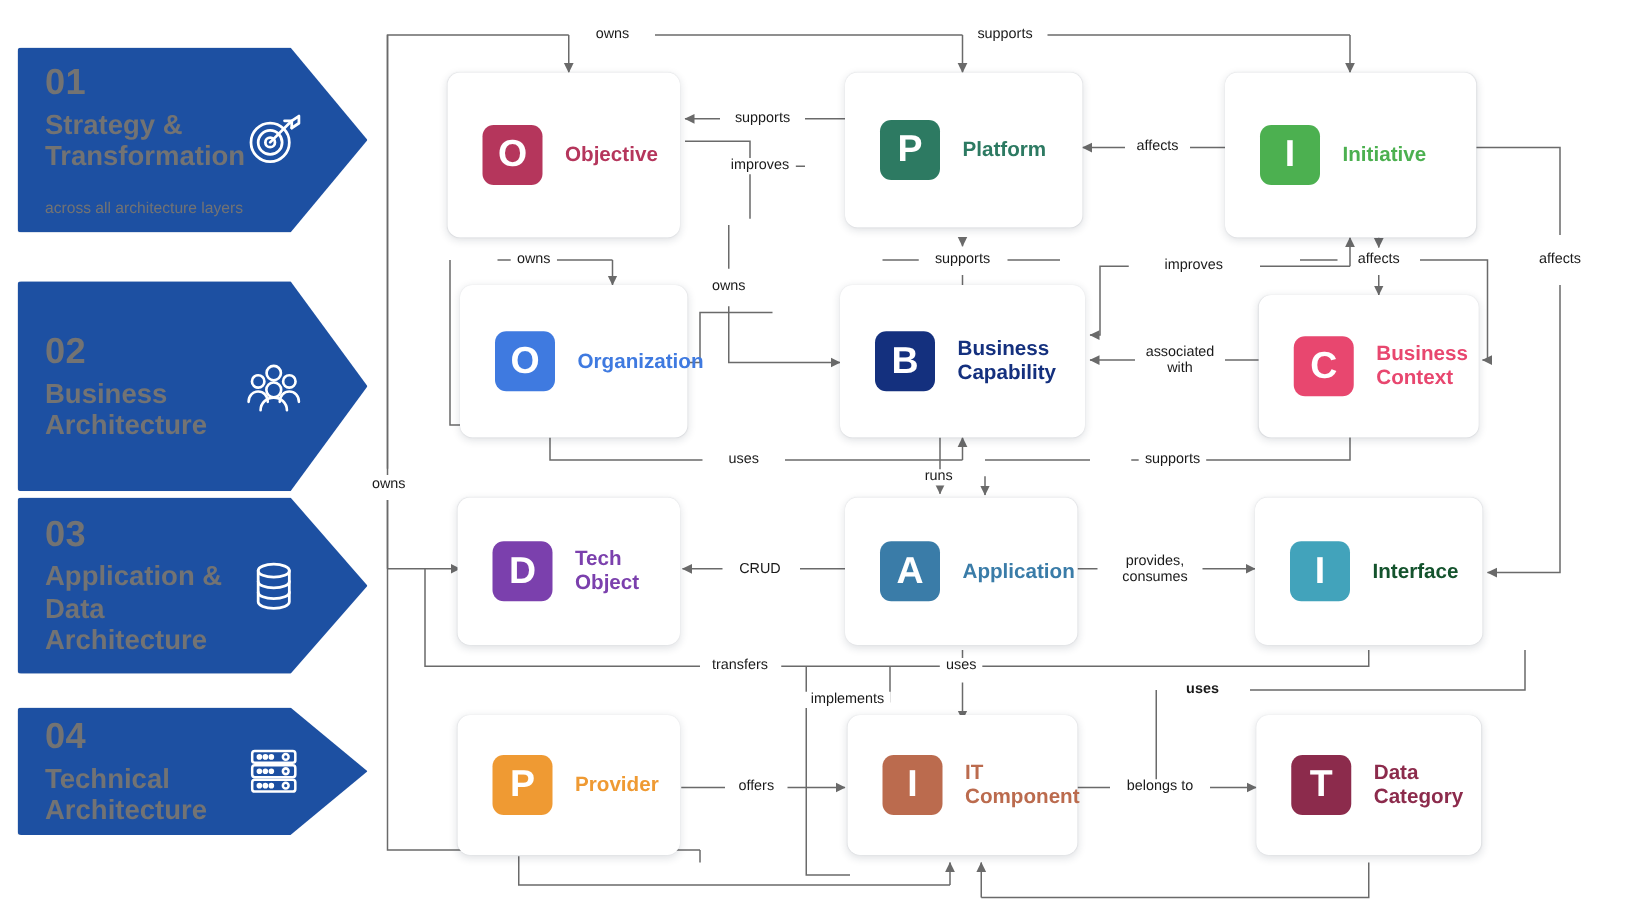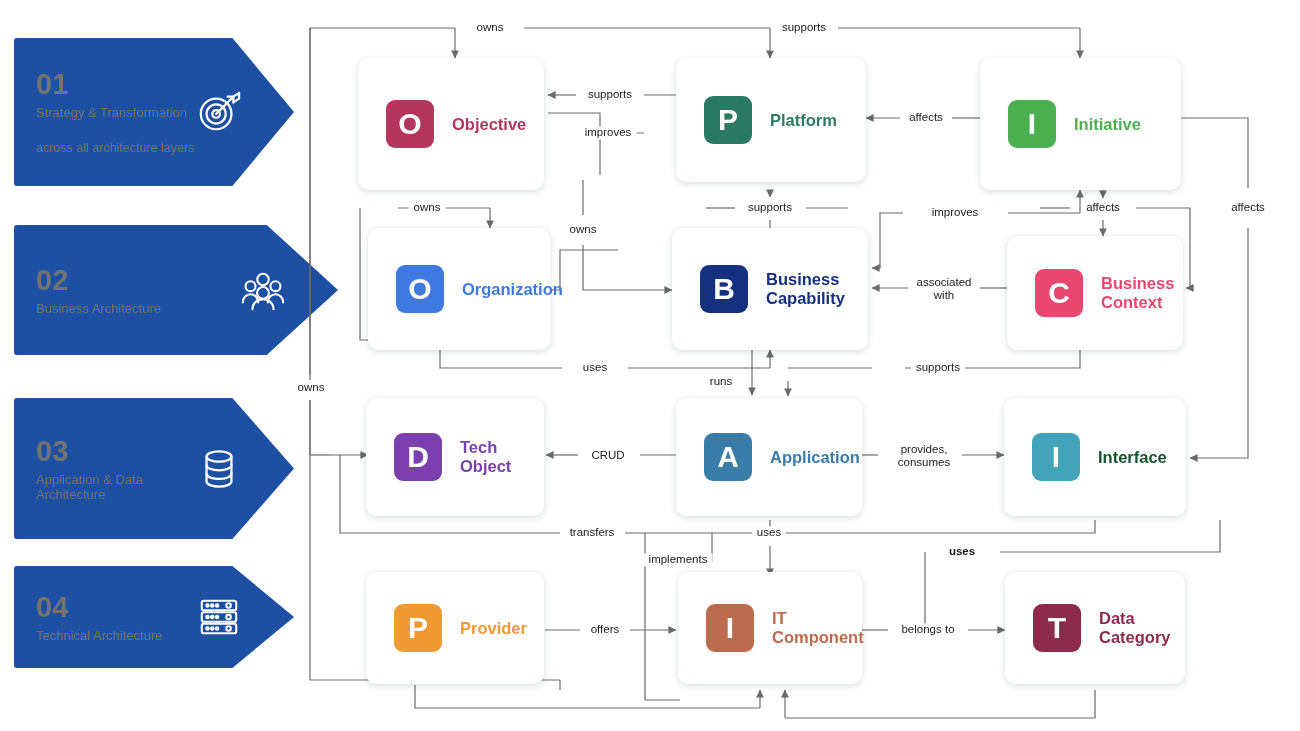--- a/index.html
+++ b/index.html
@@ -43,22 +43,22 @@
     flex-direction: column;
     justify-content: center;
   }
   .layer-num {
     font-size: 29px;
     font-weight: bold;
     line-height: 1.12;
     letter-spacing: 0.2px;
   }
   .layer-title {
-    font-size: 13px;
-    font-weight: normal;
+    font-size: 22px;
+    font-weight: bold;
     line-height: 1.16;
     margin-top: 4px;
     max-width: 175px;
   }
   .layer-sub {
     font-size: 12.5px;
     font-weight: normal;
     line-height: 1.2;
     margin-top: 21px;
     max-width: 185px;
@@ -244,21 +244,21 @@
   <div class="edge-label" style="left:427px; top:208px;">owns</div>
   <div class="edge-label" style="left:583px; top:230px;">owns</div>
   <div class="edge-label" style="left:770px; top:208px;">supports</div>
   <div class="edge-label" style="left:955px; top:213px;">improves</div>
   <div class="edge-label" style="left:1103px; top:208px;">affects</div>
   <div class="edge-label" style="left:1248px; top:208px;">affects</div>
   <div class="edge-label" style="left:944px; top:289px;">associated
 with</div>
   <div class="edge-label" style="left:311px; top:388px;">owns</div>
   <div class="edge-label" style="left:595px; top:368px;">uses</div>
-  <div class="edge-label" style="left:721px; top:382px;">runs</div>
+  <div class="edge-label" style="left:751px; top:382px;">runs</div>
   <div class="edge-label" style="left:938px; top:368px;">supports</div>
   <div class="edge-label" style="left:608px; top:456px;">CRUD</div>
   <div class="edge-label" style="left:924px; top:456px;">provides,
 consumes</div>
   <div class="edge-label" style="left:592px; top:533px;">transfers</div>
   <div class="edge-label" style="left:769px; top:533px;">uses</div>
   <div class="edge-label" style="left:678px; top:560px;">implements</div>
   <div class="edge-label bold" style="left:962px; top:552px;">uses</div>
   <div class="edge-label" style="left:605px; top:630px;">offers</div>
   <div class="edge-label" style="left:928px; top:630px;">belongs to</div>
@@ -338,21 +338,21 @@
         <circle cx="21" cy="26" r="16"></circle>
         <circle cx="21" cy="26" r="10"></circle>
         <circle cx="21" cy="26" r="4"></circle>
         <path d="M21 26 L38 9"></path>
         <path d="M33 8 L39 8 L39 14"></path>
         <path d="M39 8 L45 4 L45 10 L39 14"></path>
       </svg>
     </div>
   </div>
 
-  <div class="layer-banner" style="top:225px; height:130px;padding-left:44px;">
+  <div class="layer-banner" style="top:225px; height:168px;">
     <div class="layer-shape" style="background: rgb(29, 80, 162);"></div>
     <div class="layer-inner">
       <div class="layer-num">02</div>
       <div class="layer-title">Business
 Architecture</div>
     </div>
     <div class="layer-icon">
       <svg viewBox="0 0 48 48" fill="none" stroke="#ffffff" stroke-width="2.2" stroke-linecap="round" stroke-linejoin="round">
         <circle cx="24" cy="13" r="6"></circle>
         <circle cx="11" cy="20" r="5.2"></circle>

